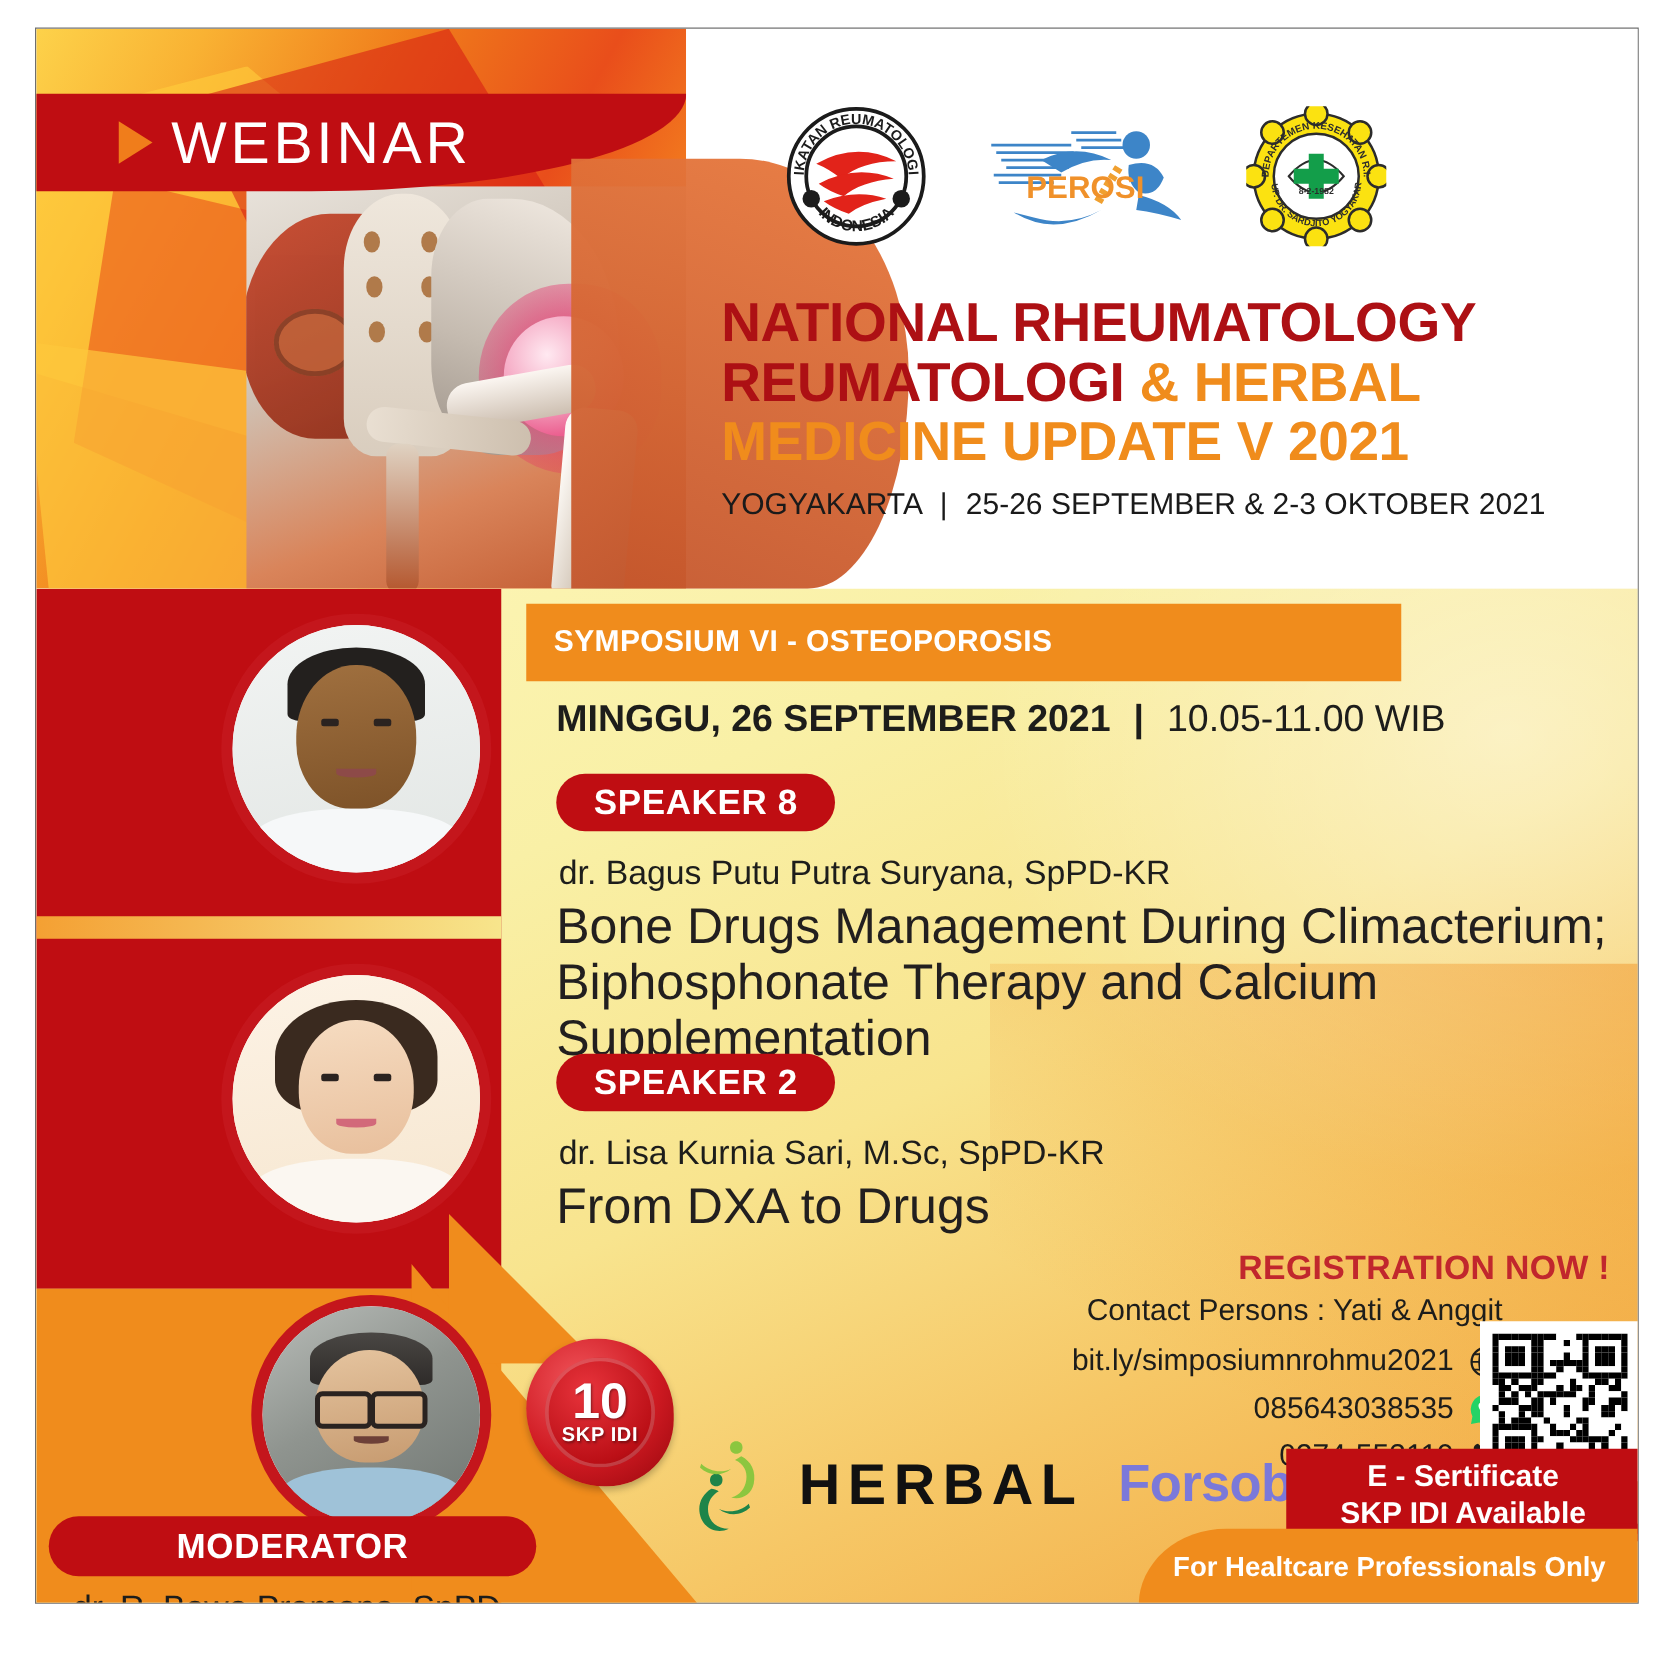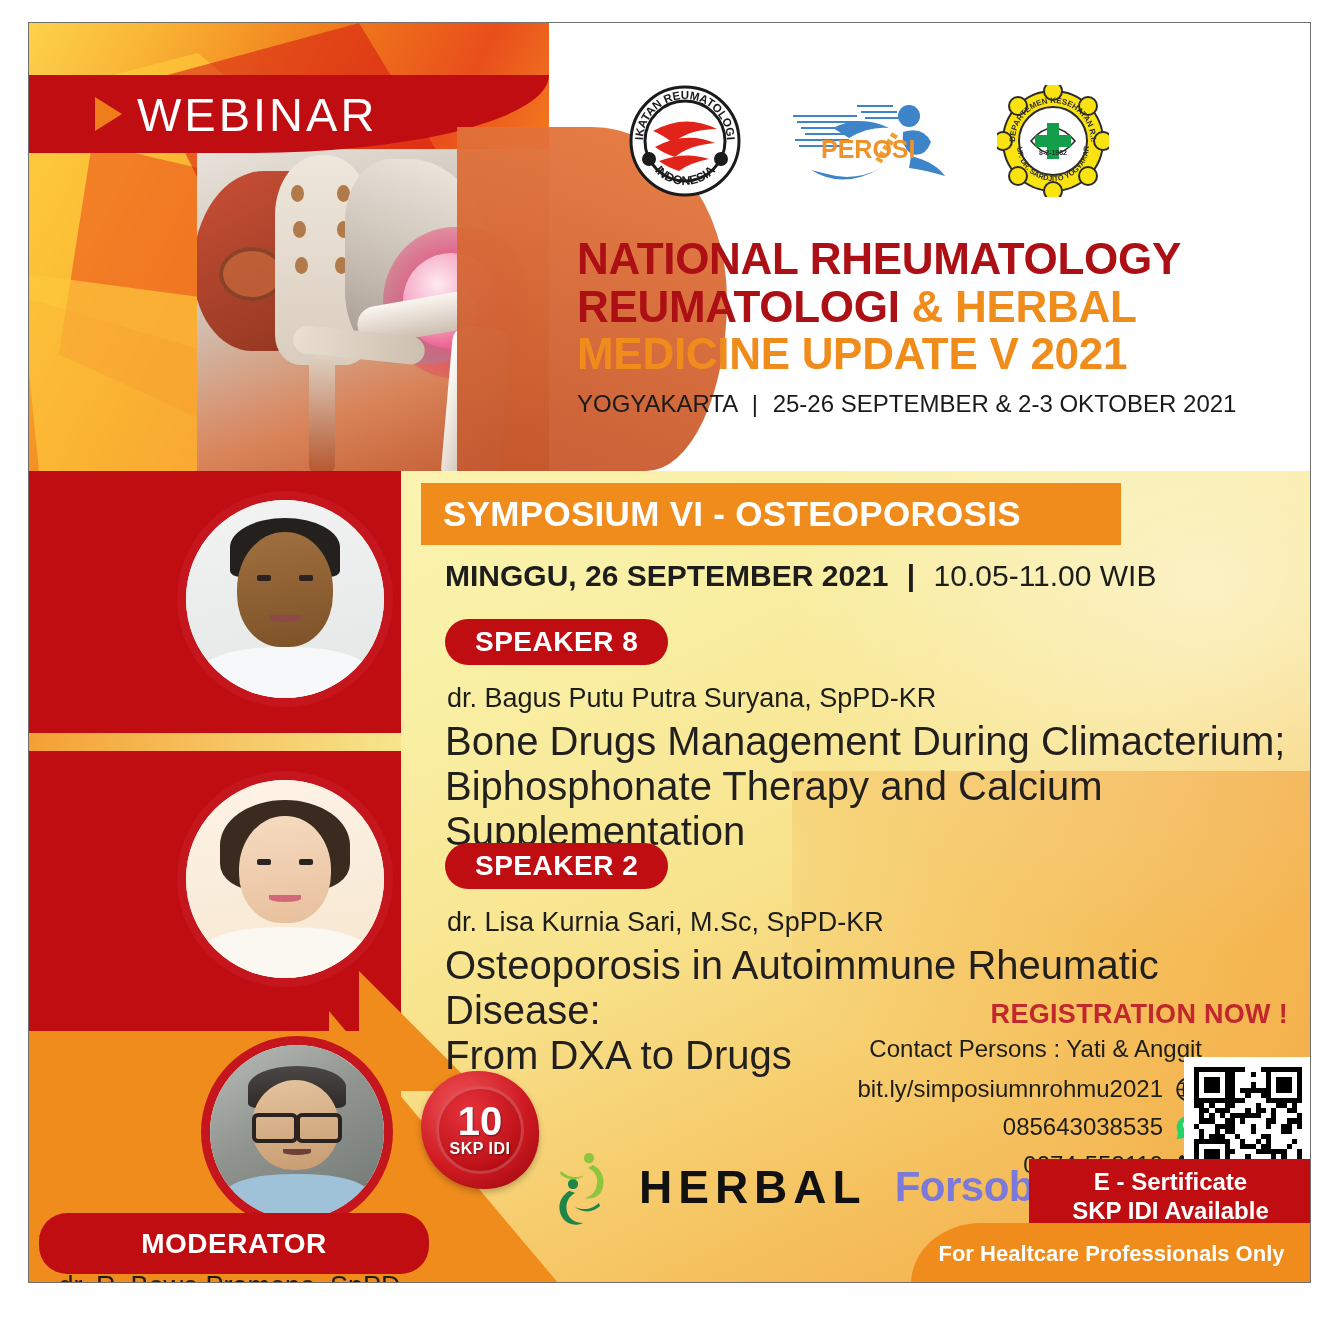--- a/index.html
+++ b/index.html
@@ -214,37 +214,37 @@
   .eye { position:absolute; width:7%; height:3%; background:#2b2320; border-radius:2px; }
   .mouth { position:absolute; left:42%; width:16%; height:3.5%;
            background:#8d4a48; border-radius:0 0 50% 50%; }
 
   
   .pill {
     position:absolute; background:#bf0d12; color:#fff;
     border-radius:28px; font-weight:bold; display:flex; align-items:center;
   }
   .pill-moderator {
-    left:10px; top:742px; width:390px; height:61px;
+    left:10px; top:742px; width:390px; height:48px;
     justify-content:center; font-size:28px; letter-spacing:.5px;
   }
   .moderator-name {
     position:absolute; left:10px; top:800px; width:390px; text-align:center;
     font-size:27px; color:#1d1d1b;
   }
 
   
   .content { position:absolute; left:392px; top:0; width:891px; }
 
   .symp-bar {
     position:absolute; left:0; top:12px; width:700px; height:62px;
     background:#f08c1c; display:flex; align-items:center;
   }
   .symp-bar span {
-    color:#ffffff; font-size:35px; font-weight:bold; letter-spacing:.3px;
+    color:#ffffff; font-size:24px; font-weight:bold; letter-spacing:.3px;
     padding-left:22px;
   }
   .date-line { position:absolute; left:24px; top:88px; font-size:30px;
                color:#1d1d1b; white-space:nowrap; }
   .date-line b { font-weight:bold; }
   .date-line .sep { color:#1d1d1b; font-weight:bold; }
   .date-line .time { font-weight:400; }
 
   .spk-pill {
     position:absolute; background:#bf0d12; color:#fff; border-radius:26px;
@@ -541,21 +541,20 @@
       <div class="spk-title spk1-title">
         <div>Bone Drugs Management During Climacterium;</div>
         <div>Biphosphonate Therapy and Calcium Supplementation</div>
       </div>
 
       <div class="spk-pill spk2-pill">
         <span>SPEAKER 2</span>
       </div>
       <div class="spk-name spk2-name">dr. Lisa Kurnia Sari, M.Sc, SpPD-KR</div>
       <div class="spk-title spk2-title">
-        <div>Osteoporosis in Autoimmune Rheumatic Disease:</div>
         <div>From DXA to Drugs</div>
       </div>
 
       <div class="reg-now">REGISTRATION NOW !</div>
 
       <div class="contacts">
         <div class="cp">Contact Persons : Yati &amp; Anggit</div>
 
         <div class="c-row">
           <span class="val">bit.ly/simposiumnrohmu2021</span>

